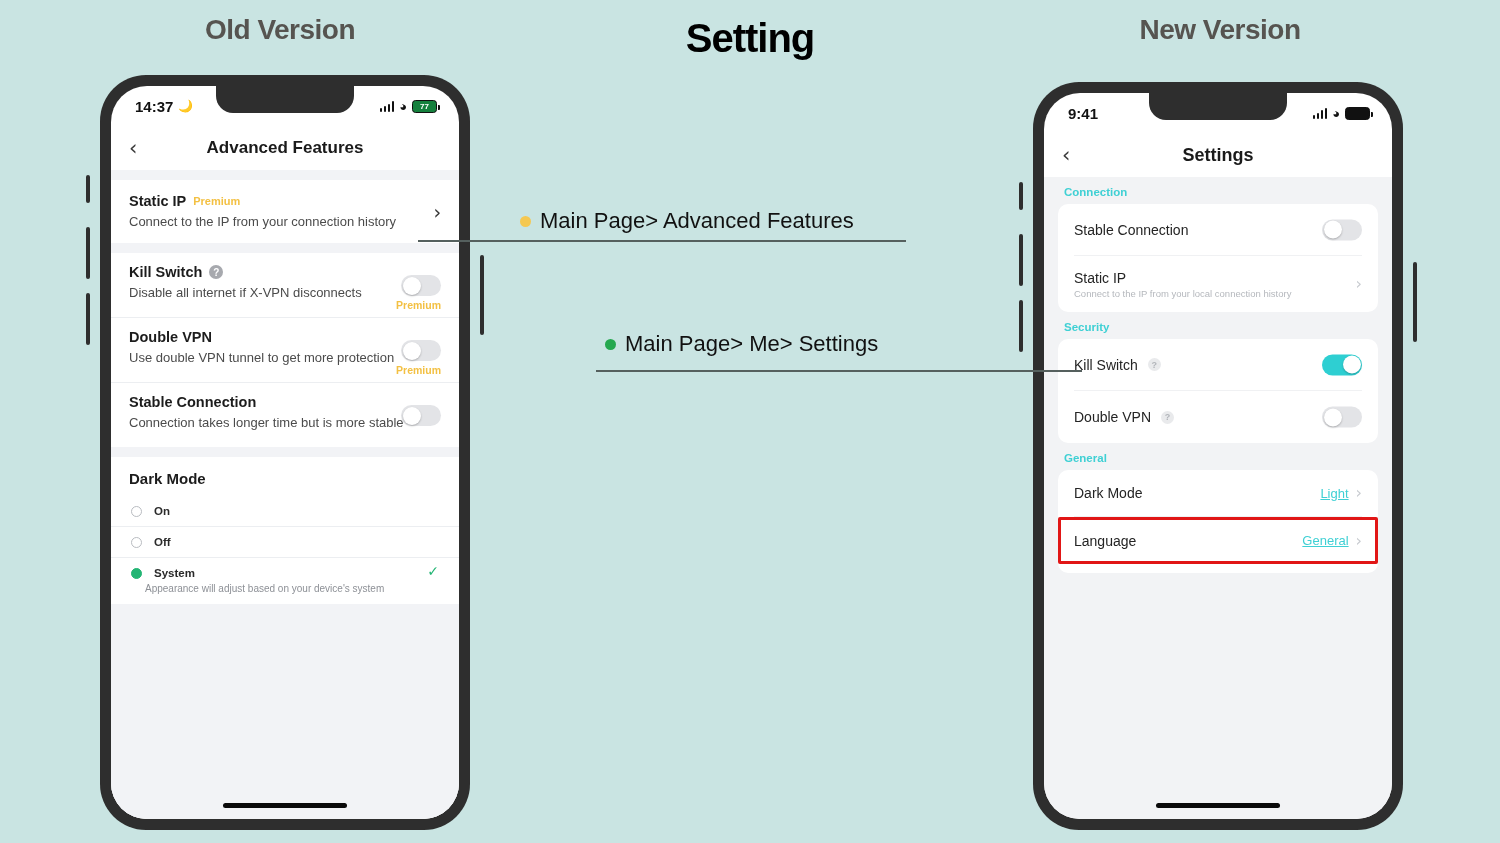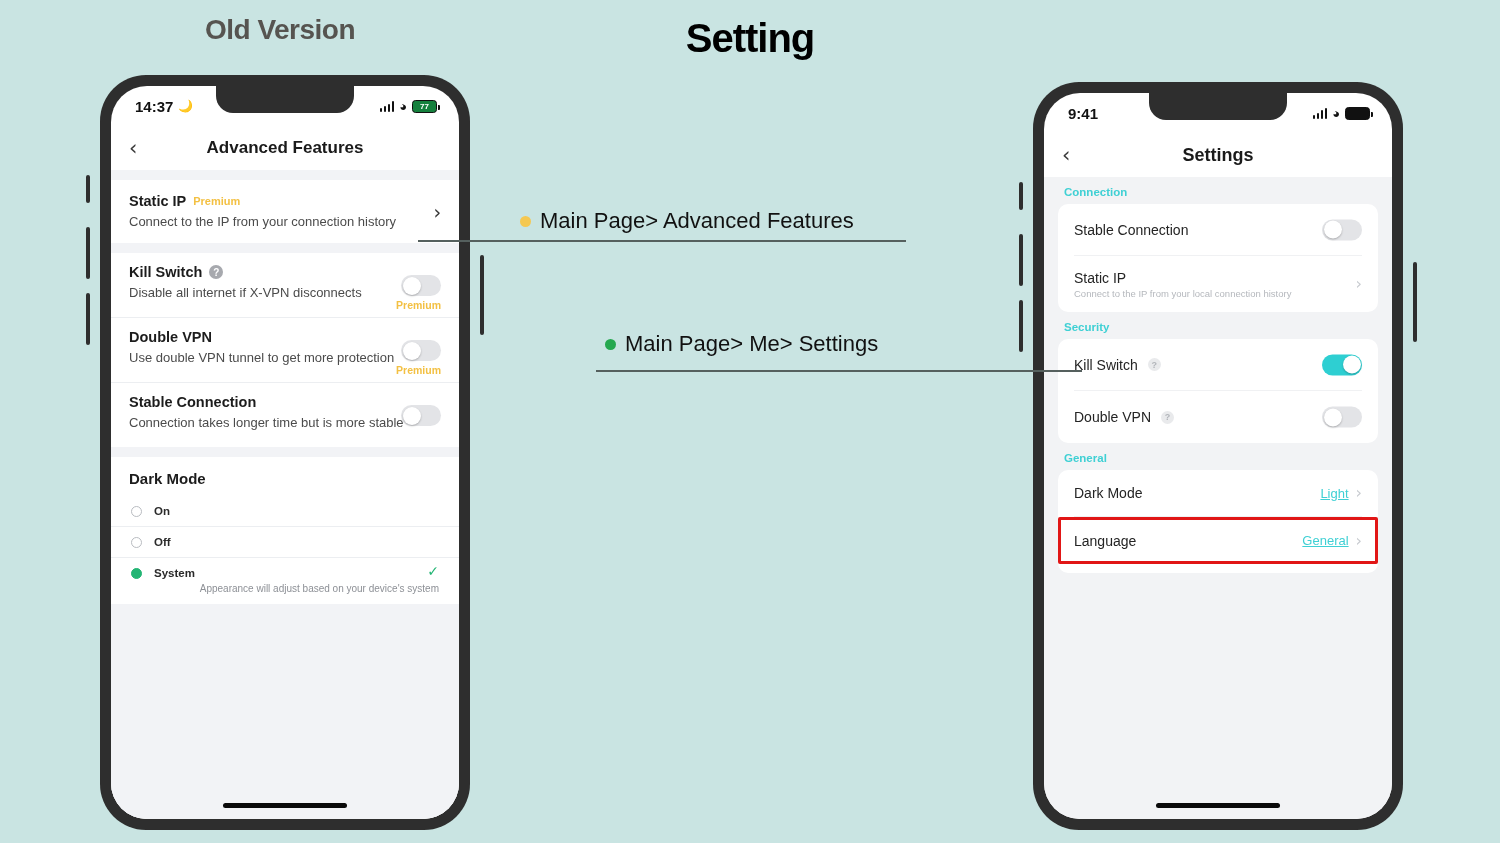--- a/index.html
+++ b/index.html
@@ -159,21 +159,21 @@
     display: flex; align-items: flex-end; gap: 12px;
     padding: 9px 20px 9px 20px;
     border-bottom: 1px solid #eceef1;
     position: relative;
   }
   .radio-row:last-child { border-bottom: none; }
   .rdo { width: 11px; height: 11px; border-radius: 50%; border: 1.4px solid #b9bcc1; }
   .rdo.sel { background: #23b574; border-color: #23b574; }
   .radio-row .lbl { font-size: 11.5px; font-weight: bold; color: #2a2a2a; }
   .tick { position: absolute; right: 20px; color: #23b574; font-size: 14px; font-family: "DejaVu Sans", sans-serif; }
-  .rdo-sub { font-size: 10px; color: #8d9096; padding: 0 20px 10px 20px; text-align: right; }
+  .rdo-sub { font-size: 10px; color: #8d9096; padding: 0 20px 10px 34px; }
 
   
   .new-body { background: #f2f3f5; height: calc(100% - 84px); padding: 0 14px; }
   .sect-hdr {
     font-size: 11.5px; font-weight: bold; color: #3fd0d4;
     padding: 9px 6px 6px;
   }
   .ncard { background: #fff; border-radius: 10px; padding: 0 16px; }
   .nrow {
     position: relative;
@@ -223,20 +223,21 @@
   #lead-1 { left: 418px; top: 240px; width: 488px; }
   #lead-2 { left: 596px; top: 370px; width: 486px; }
 </style>
 </head>
 <body>
 
 <div class="stage">
 
   <div class="hdr" id="hdr-old">Old Version</div>
   <div class="hdr" id="hdr-mid">Setting</div>
+  <div class="hdr" id="hdr-new">New Version</div>
 
   <div class="phone" id="phone-old">
     <div class="btn-side b-left" style="top:100px;height:28px;"></div>
     <div class="btn-side b-left" style="top:152px;height:52px;"></div>
     <div class="btn-side b-left" style="top:218px;height:52px;"></div>
     <div class="btn-side b-right" style="top:180px;height:80px;"></div>
 
     <div class="screen">
       <div class="notch"></div>
 

